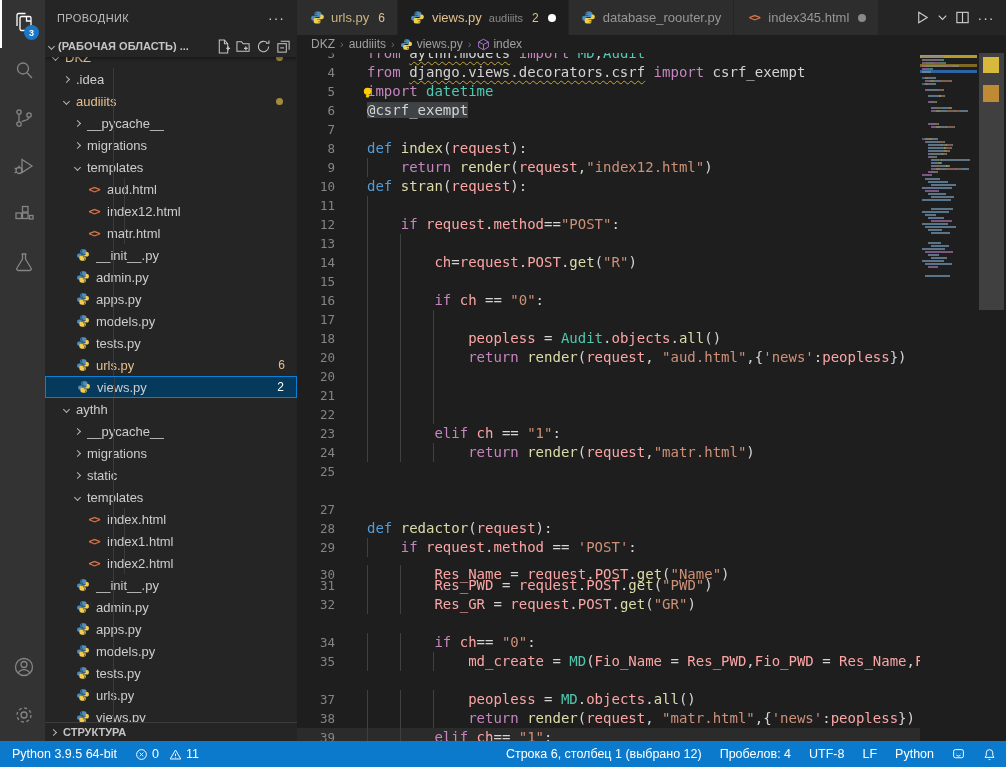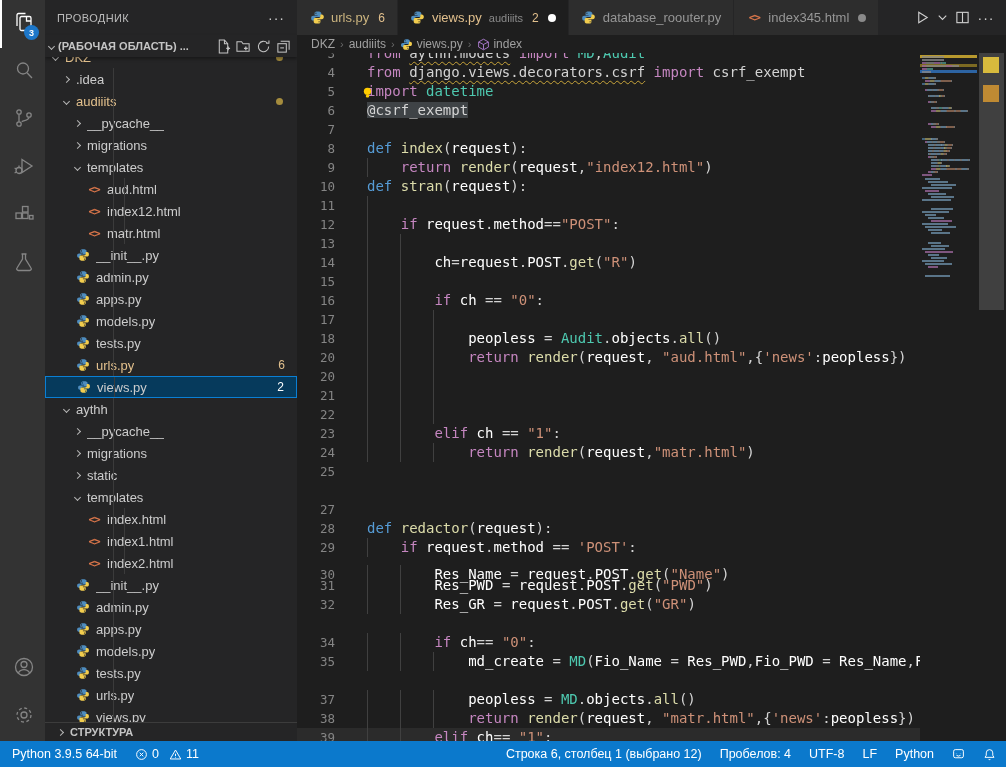--- a/index.html
+++ b/index.html
@@ -31,21 +31,21 @@
   .chev.col { transform:rotate(-45deg); }
   .chev.exp { transform:rotate(45deg); }
   .ticon { flex:none; display:flex; align-items:center; justify-content:center; width:16px; height:16px; margin-right:5px; }
   .htmlglyph { color:#d8754a; font-size:11px; font-weight:bold; font-family:"DejaVu Sans Mono",monospace; letter-spacing:-1px; }
   .tlabel { overflow:hidden; text-overflow:ellipsis; }
   .tbadge { margin-left:auto; margin-right:12px; font-size:12px; }
   .trow.mod .tbadge { color:#e2c08d; }
   .trow.sel .tbadge { color:#ffffff; }
   .tdot { margin-left:auto; margin-right:14px; width:7px; height:7px; border-radius:50%; background:#a58c3d; }
   .tguide { position:absolute; top:0; bottom:0; width:1px; background:#3b3b3b; }
-  #structure { position:absolute; left:0; right:0; bottom:0; height:19px; background:#252526; z-index:6; border-top:1px solid #3c3c3c; display:flex; align-items:center; padding-left:13px; }
+  #structure { position:absolute; left:0; right:0; bottom:0; height:19px; background:#252526; z-index:6; border-top:1px solid #3c3c3c; display:flex; align-items:center; padding-left:6px; }
   #structure .chev { margin-right:7px; }
   #structure span.lbl { font-size:11px; font-weight:bold; color:#c5c5c5; }
 
   
   #editor { position:absolute; left:297px; top:0; right:0; bottom:26px; background:#1e1e1e; }
   #tabbar { position:absolute; top:0; left:0; right:0; height:35px; background:#252526; display:flex; }
   .tab { height:35px; display:flex; align-items:center; padding:0 12px; background:#2d2d2d; border-right:1px solid #252526; font-size:13px; color:#969696; cursor:pointer; white-space:nowrap; }
   .tab.active { background:#1e1e1e; }
   .tab .ticon { margin-right:6px; }
   .tab .tname.mod { color:#cbb47f; }
@@ -62,21 +62,21 @@
   .bc-item { display:flex; align-items:center; cursor:pointer; }
   .bc-item .ticon { width:14px; height:14px; margin-right:3px; }
 
   
   #code-view { position:absolute; top:53px; left:0; right:86px; bottom:0; overflow:hidden; }
   .cline { position:absolute; left:0; width:623px; height:19px; }
   .cline .ln { position:absolute; left:0; top:0; width:38px; text-align:right; font-family:"DejaVu Sans Mono",monospace; font-size:12.5px; line-height:19px; color:#858585; }
   .cline .ctext { position:absolute; left:70px; top:0; font-family:"DejaVu Sans Mono",monospace; font-size:14px; line-height:19px; white-space:pre; }
   .cline.hl { background:rgba(90,90,90,0.22); }
   .ig { position:absolute; top:0; bottom:0; width:1px; background:#404040; }
-  .tk-k{color:#C586C0} .tk-d{color:#569CD6} .tk-f{color:#DCDCAA} .tk-v{color:#ffffff}
+  .tk-k{color:#C586C0} .tk-d{color:#569CD6} .tk-f{color:#DCDCAA} .tk-v{color:#fca5a5}
   .tk-s{color:#CE9178} .tk-c{color:#4EC9B0} .tk-p{color:#D4D4D4}
   .tk-u{color:#D4D4D4; text-decoration:underline; text-decoration-style:wavy; text-decoration-color:#c8a53a; text-decoration-thickness:1px; text-underline-offset:3px;}
   .tk-S{color:#D4D4D4; background:#3f4346;}
   #bulb { position:absolute; z-index:2; }
 
   
   #minimap { position:absolute; top:53px; left:623px; width:57px; bottom:0; overflow:hidden; background:#1e1e1e; }
   .mmrow { position:absolute; left:2px; height:2px; display:flex; }
   .mmseg { height:2px; }
   .mmhl { position:absolute; left:0; right:0; height:3px; }

